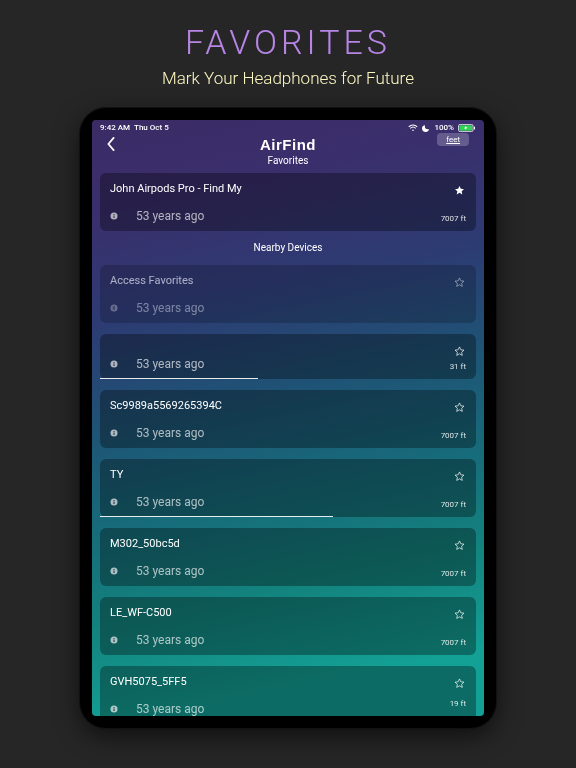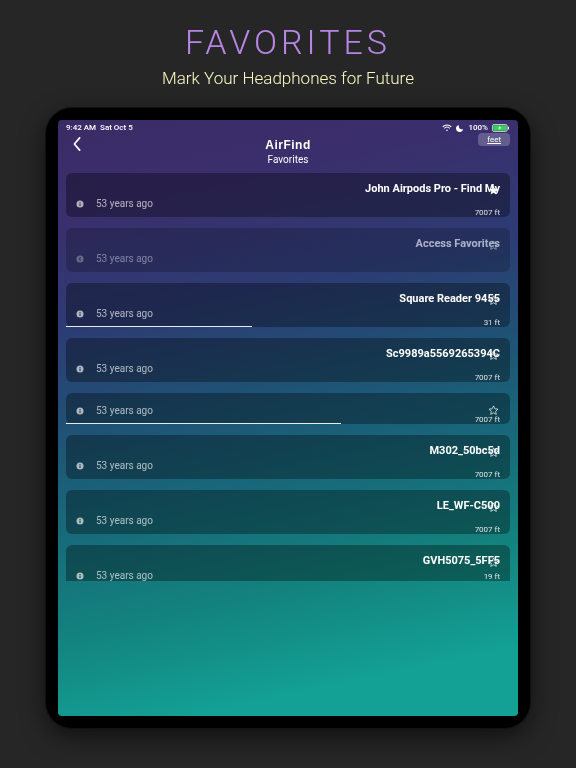--- a/index.html
+++ b/index.html
@@ -21,21 +21,21 @@
   }
   .promo-sub {
     text-align: center;
     color: #fef9c3;
     font-size: 17px;
     font-weight: 300;
     margin-top: 6px;
     margin-bottom: 20px;
   }
   .tablet {
-    width: 484px;
+    width: 416px;
     height: 620px;
     margin: 0 auto;
     border-radius: 26px;
     background: #000;
     padding: 12px;
     box-shadow: 0 0 0 1px #111, 0 8px 24px rgba(0,0,0,0.6);
     overflow: hidden;
     position: relative;
   }
   .screen {
@@ -78,32 +78,32 @@
     top: 2px;
     color: #fff;
     width: 18px;
     height: 18px;
     display: flex;
     align-items: center;
     justify-content: center;
   }
   .unit-toggle {
     position: absolute;
-    right: 8px;
+    right: 15px;
     top: 0px;
     background: rgba(255,255,255,0.22);
     color: #fff;
     font-size: 8px;
     padding: 2px 9px;
     border-radius: 4px;
     text-decoration: underline;
   }
   .app-title {
     color: #fff;
-    font-size: 12px;
+    font-size: 15px;
     font-weight: 600;
     letter-spacing: 0.5px;
     font-family: "Arial Black", Arial, sans-serif;
     margin-top: -4px;
   }
   .page-title {
     color: #fff;
     font-size: 10px;
     font-weight: 400;
     margin-top: 2px;
@@ -115,47 +115,46 @@
     background: rgba(0,0,0,0.32);
     border-radius: 6px;
     margin-bottom: 11px;
     padding: 9px 10px 8px 10px;
     position: relative;
     color: #fff;
   }
   .card.dim { opacity: 0.6; }
   .card-title {
     font-size: 11px;
-    font-weight: 700;
-    text-align: right;
+    font-weight: 400;
   }
   .card-sub {
-    font-size: 10px;
+    font-size: 12px;
     color: rgba(255,255,255,0.65);
-    margin-top: 3px;
+    margin-top: 14px;
     display: flex;
     align-items: center;
-    gap: 12px;
+    gap: 18px;
   }
   .info-dot {
     display:inline-flex;
     width:8px; height:8px;
     align-items:center; justify-content:center;
   }
   .star {
     position: absolute;
     right: 10px;
     top: 8px;
     width: 12px;
     height: 12px;
   }
   .distance {
     position: absolute;
     right: 10px;
-    bottom: 0;
+    bottom: 8px;
     font-size: 8px;
     color: rgba(255,255,255,0.85);
   }
   .progress {
     position: absolute;
     left: 0;
     bottom: 0;
     height: 1.5px;
     background: rgba(255,255,255,0.9);
   }
@@ -177,21 +176,21 @@
 
 <div class="promo-title">FAVORITES</div>
 <div class="promo-sub">Mark Your Headphones for Future</div>
 
 <div class="tablet">
   <div class="screen">
 
     <div class="status-bar">
       <div class="status-left">
         <span>9:42 AM</span>
-        <span>Sat Oct 5</span>
+        <span>Thu Oct 5</span>
       </div>
       <div class="status-right">
         <span class="wifi-icon">
           <svg width="10" height="8" viewBox="0 0 12 9">
               <path d="M6 8.2c.6 0 1-.5 1-1s-.4-1-1-1-1 .5-1 1 .4 1 1 1zM3.2 5.4a4 4 0 0 1 5.6 0l.9-.9a5.3 5.3 0 0 0-7.4 0l.9.9zM1.3 3.5a6.7 6.7 0 0 1 9.4 0l.9-.9a8 8 0 0 0-11.2 0l.9.9z" fill="#fff"></path>
             </svg>
         </span>
         <span class="moon-icon">
           <svg width="8" height="8" viewBox="0 0 10 10">
               <path d="M7.5 6.5A4 4 0 0 1 3.5 2.5c0-.5.1-1 .3-1.4A4.5 4.5 0 1 0 8.9 6.2c-.4.2-.9.3-1.4.3z" fill="#fff"></path>
@@ -231,37 +230,37 @@
                 <rect x="7" y="4" width="2" height="2" fill="#1a2a40"></rect>
               </svg>
             </span>
             <span>53 years ago</span>
           </div>
           <div class="star"><svg width="11" height="11" viewBox="0 0 24 24">
               <path d="M12 2l2.9 6.3 6.9.7-5.1 4.7 1.4 6.8L12 17l-6.1 3.5 1.4-6.8L2.2 9l6.9-.7L12 2z" fill="#fff"></path>
             </svg></div>
           <div class="distance">7007 ft</div>
         </div>
+        <div class="section-label">Nearby Devices</div>
         <div class="card dim">
           <div class="card-title">Access Favorites</div>
           <div class="card-sub">
             <span class="info-dot">
               <svg width="8" height="8" viewBox="0 0 16 16">
                 <circle cx="8" cy="8" r="7" fill="rgba(255,255,255,0.5)"></circle>
                 <path d="M7.5 3v4L5 5l-.7.7L7 8l-2.7 2.3L5 11l2.5-2v4l3-2.7L8.3 8l2.2-2.3L7.5 3zm1 1.7 1 1-1 .9V4.7zm0 5 1 1-1 .9V9.7z" fill="#1a2a40"></path>
               </svg>
             </span>
             <span>53 years ago</span>
           </div>
           <div class="star"><svg width="11" height="11" viewBox="0 0 24 24">
               <path d="M12 2l2.9 6.3 6.9.7-5.1 4.7 1.4 6.8L12 17l-6.1 3.5 1.4-6.8L2.2 9l6.9-.7L12 2z" fill="none" stroke="#fff" stroke-width="1.5"></path>
             </svg></div>
         </div>
         <div class="card">
-          <div class="card-title">Square Reader 9455</div>
           <div class="card-sub">
             <span class="info-dot">
               <svg width="8" height="8" viewBox="0 0 16 16">
                 <circle cx="8" cy="8" r="7" fill="rgba(255,255,255,0.65)"></circle>
                 <rect x="7" y="7" width="2" height="5" fill="#1a2a40"></rect>
                 <rect x="7" y="4" width="2" height="2" fill="#1a2a40"></rect>
               </svg>
             </span>
             <span>53 years ago</span>
           </div>
@@ -282,20 +281,21 @@
               </svg>
             </span>
             <span>53 years ago</span>
           </div>
           <div class="star"><svg width="11" height="11" viewBox="0 0 24 24">
               <path d="M12 2l2.9 6.3 6.9.7-5.1 4.7 1.4 6.8L12 17l-6.1 3.5 1.4-6.8L2.2 9l6.9-.7L12 2z" fill="none" stroke="#fff" stroke-width="1.5"></path>
             </svg></div>
           <div class="distance">7007 ft</div>
         </div>
         <div class="card">
+          <div class="card-title">TY</div>
           <div class="card-sub">
             <span class="info-dot">
               <svg width="8" height="8" viewBox="0 0 16 16">
                 <circle cx="8" cy="8" r="7" fill="rgba(255,255,255,0.65)"></circle>
                 <rect x="7" y="7" width="2" height="5" fill="#1a2a40"></rect>
                 <rect x="7" y="4" width="2" height="2" fill="#1a2a40"></rect>
               </svg>
             </span>
             <span>53 years ago</span>
           </div>

